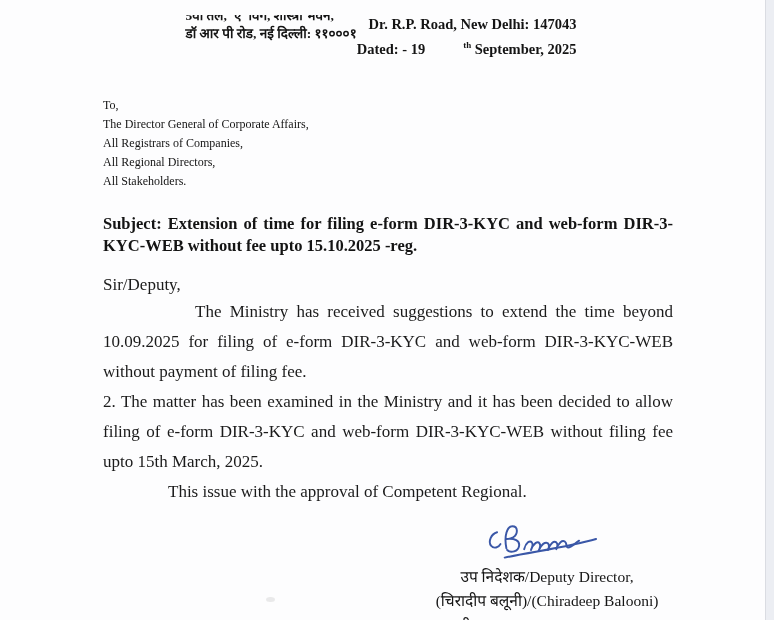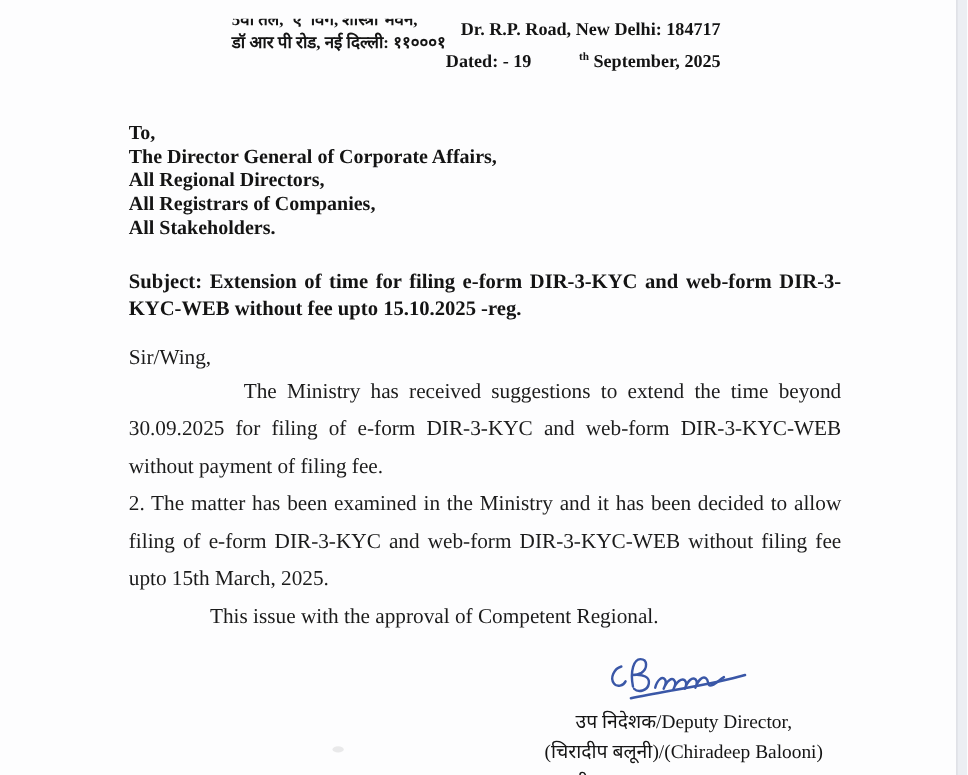--- a/index.html
+++ b/index.html
@@ -64,22 +64,22 @@
     margin-top: 2px;
     font-size: 14.5px;
   }
   .dated-line sup {
     font-size: 9px;
     padding-left: 38px;
   }
   
   .addressee {
     margin-top: 37px;
-    font-weight: bold;
-    font-size: 16px;
+    font-weight: normal;
+    font-size: 12px;
     line-height: 19px;
     color: #141414;
   }
   
   .subject {
     margin-top: 22px;
     font-weight: bold;
     font-size: 16.5px;
     line-height: 22px;
     text-align: justify;
@@ -153,37 +153,37 @@
   <div class="content">
 
     <div class="letterhead">
       <div class="hdr-left">
         <div class="cutline">
           <span>5वां तल, 'ए' विंग, शास्त्री भवन,</span>
         </div>
         <div>डॉ आर पी रोड, नई दिल्ली: ११०००१</div>
       </div>
       <div class="hdr-right">
-        <div>Dr. R.P. Road, New Delhi: 184717</div>
+        <div>Dr. R.P. Road, New Delhi: 147043</div>
         <div class="dated-line"><span>Dated: - 19</span><sup>th</sup><span> September, 2025</span></div>
       </div>
     </div>
 
     <div class="addressee">
       <div>To,</div>
       <div>The Director General of Corporate Affairs,</div>
+      <div>All Registrars of Companies,</div>
       <div>All Regional Directors,</div>
-      <div>All Registrars of Companies,</div>
       <div>All Stakeholders.</div>
     </div>
 
     <div class="subject">Subject: Extension of time for filing e-form DIR-3-KYC and web-form DIR-3-KYC-WEB without fee upto 15.10.2025 -reg.</div>
 
-    <div class="greeting">Sir/Wing,</div>
-    <p class="para para-1">The Ministry has received suggestions to extend the time beyond 30.09.2025 for filing of e-form DIR-3-KYC and web-form DIR-3-KYC-WEB without payment of filing fee.</p>
+    <div class="greeting">Sir/Deputy,</div>
+    <p class="para para-1">The Ministry has received suggestions to extend the time beyond 10.09.2025 for filing of e-form DIR-3-KYC and web-form DIR-3-KYC-WEB without payment of filing fee.</p>
     <p class="para para-2">2. The matter has been examined in the Ministry and it has been decided to allow filing of e-form DIR-3-KYC and web-form DIR-3-KYC-WEB without filing fee upto 15th March, 2025.</p>
     <div class="closing">This issue with the approval of Competent Regional.</div>
 
     <div class="sig-area">
       <svg class="sig-scrawl" width="128" height="44" viewBox="0 0 150 52" aria-hidden="true">
         <path d="M16,18 C9,20 5,29 9,34 C12,38 18,36 20,32"></path>
         <path d="M27,37 C24,22 28,11 34,11 C41,11 41,20 35,24 C31,26 28,26 27,26 C37,25 43,28 42,34 C41,41 32,43 28,39"></path>
         <path d="M48,38 C50,30 55,27 57,30 C59,32 57,37 56,39 C59,31 64,28 66,31 C68,33 66,38 65,40 C68,32 73,29 76,31 C78,33 77,37 76,39 C79,31 83,28 86,30 C88,32 87,36 86,38 C89,30 93,27 96,29 C99,31 97,36 100,36 C104,36 108,31 113,28"></path>
         <path d="M25,48 C58,41 103,35 133,26"></path>
       </svg>

